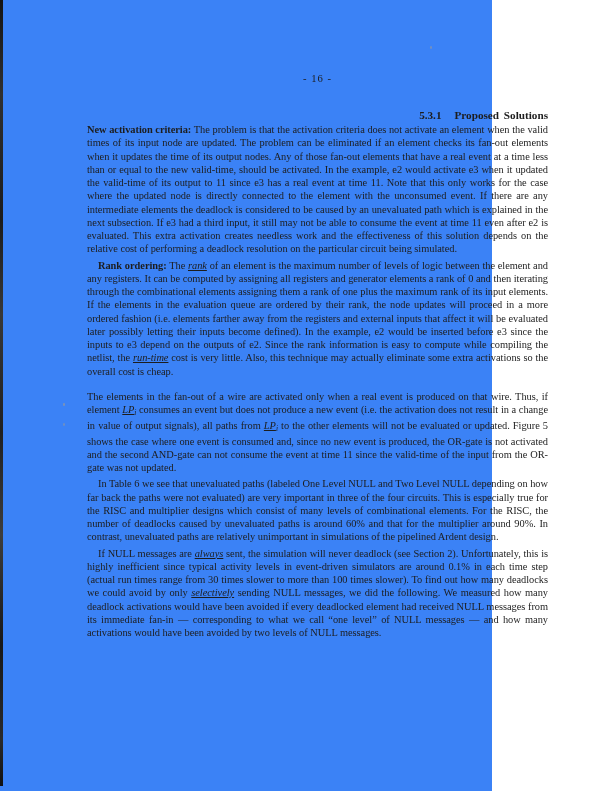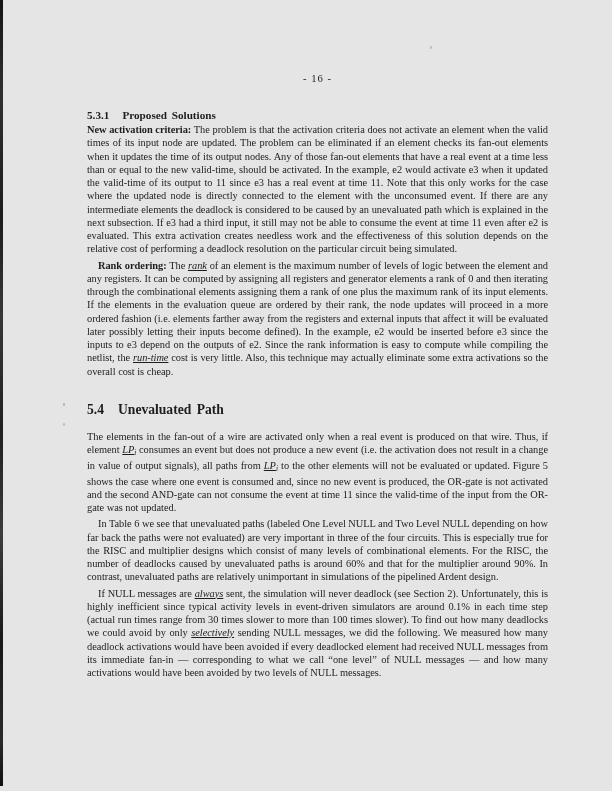--- a/index.html
+++ b/index.html
@@ -4,22 +4,22 @@
 <style>
   html, body { margin: 0; padding: 0; }
   body {
     width: 612px; height: 791px;
     background: #ffffff;
     font-family: "Liberation Serif", "DejaVu Serif", serif;
     overflow: hidden;
   }
   .page {
     position: relative;
-    width: 612px; height: 791px;
-    background: #e5e5e5;
+    width: 492px; height: 791px;
+    background: #3b82f6;
     color: #1d1d1d;
   }
   .edge-strip {
     position: absolute;
     left: 0; top: 0;
     width: 3px; height: 786px;
     background: linear-gradient(180deg,
       #141414 0%, #303030 12%, #1c1c1c 28%, #383838 40%,
       #202020 55%, #3d3d3d 68%, #181818 82%, #2a2a2a 94%, #111 100%);
   }
@@ -42,20 +42,21 @@
     font-size: 10.6px;
     line-height: 13px;
     letter-spacing: 1px;
   }
   .subsection-heading {
     margin: 23px 0 0 0;
     font-size: 11.2px;
     font-weight: 700;
     line-height: 14px;
     word-spacing: 2px;
+    text-align: right;
   }
   .subsection-heading .h-num { margin-right: 13px; }
   .section-heading {
     margin: 24px 0 0 0;
     font-size: 13.6px;
     font-weight: 700;
     line-height: 16px;
     word-spacing: 2px;
   }
   .section-heading .h-num { margin-right: 14px; }
@@ -92,23 +93,20 @@
     <div class="page-number">- 16 -</div>
 
     <h2 class="subsection-heading">
       <span class="h-num">5.3.1</span><span class="h-title">Proposed Solutions</span>
     </h2>
 
     <p class="para p1"><span class="run-b">New activation criteria:</span><span class="run-n"> The problem is that the activation criteria does not activate an element when the valid times of its input node are updated.  The problem can be eliminated if an element checks its fan-out elements when it updates the time of its output nodes.  Any of those fan-out elements that have a real event at a time less than or equal to the new valid-time, should be activated.  In the example, e2 would activate e3 when it updated the valid-time of its output to 11 since e3 has a real event at time 11.  Note that this only works for the case where the updated node is directly connected to the element with the unconsumed event.  If there are any intermediate elements the deadlock is considered to be caused by an unevaluated path which is explained in the next subsection.  If e3 had a third input, it still may not be able to consume the event at time 11 even after e2 is evaluated.  This extra activation creates needless work and the effectiveness of this solution depends on the relative cost of performing a deadlock resolution on the particular circuit being simulated.</span></p>
 
     <p class="para p2 indent"><span class="run-b">Rank ordering:</span><span class="run-n"> The </span><span class="run-i">rank</span><span class="run-n"> of an element is the maximum number of levels of logic between the element and any registers.  It can be computed by assigning all registers and generator elements a rank of 0 and then iterating through the combinational elements assigning them a rank of one plus the maximum rank of its input elements. If the elements in the evaluation queue are ordered by their rank, the node updates will proceed in a more ordered fashion (i.e.  elements farther away from the registers and external inputs that affect it will be evaluated later possibly letting their inputs become defined).  In the example, e2 would be inserted before e3 since the inputs to e3 depend on the outputs of e2.  Since the rank information is easy to compute while compiling the netlist, the </span><span class="run-i">run-time</span><span class="run-n"> cost is very little.  Also, this technique may actually eliminate some extra activations so the overall cost is cheap.</span></p>
 
-    <h2 class="section-heading">
-      <span class="h-num">5.4</span><span class="h-title">Unevaluated Path</span>
-    </h2>
 
     <p class="para p3"><span class="run-n">The elements in the fan-out of a wire are activated only when a real event is produced on that wire.  Thus, if element </span><span class="run-i">LP</span><span class="run-isub">i</span><span class="run-n"> consumes an event but does not produce a new event (i.e.  the activation does not result in a change in value of output signals), all paths from </span><span class="run-i">LP</span><span class="run-isub">i</span><span class="run-n"> to the other elements will not be evaluated or updated. Figure 5 shows the case where one event is consumed and, since no new event is produced, the OR-gate is not activated and the second AND-gate can not consume the event at time 11 since the valid-time of the input from the OR-gate was not updated.</span></p>
 
     <p class="para p4 indent"><span class="run-n">In Table 6 we see that unevaluated paths (labeled One Level NULL and Two Level NULL depending on how far back the paths were not evaluated) are very important in three of the four circuits.  This is especially true for the RISC and multiplier designs which consist of many levels of combinational elements.  For the RISC, the number of deadlocks caused by unevaluated paths is around 60% and that for the multiplier around 90%.  In contrast, unevaluated paths are relatively unimportant in simulations of the pipelined Ardent design.</span></p>
 
     <p class="para p5 indent"><span class="run-n">If NULL messages are </span><span class="run-i">always</span><span class="run-n"> sent, the simulation will never deadlock (see Section 2).  Unfortunately, this is highly inefficient since typical activity levels in event-driven simulators are around 0.1% in each time step (actual run times range from 30 times slower to more than 100 times slower).  To find out how many deadlocks we could avoid by only </span><span class="run-i">selectively</span><span class="run-n"> sending NULL messages, we did the following.  We measured how many deadlock activations would have been avoided if every deadlocked element had received NULL messages from its immediate fan-in — corresponding to what we call “one level” of NULL messages — and how many activations would have been avoided by two levels of NULL messages.</span></p>
 
   </div>
 </div>
 

